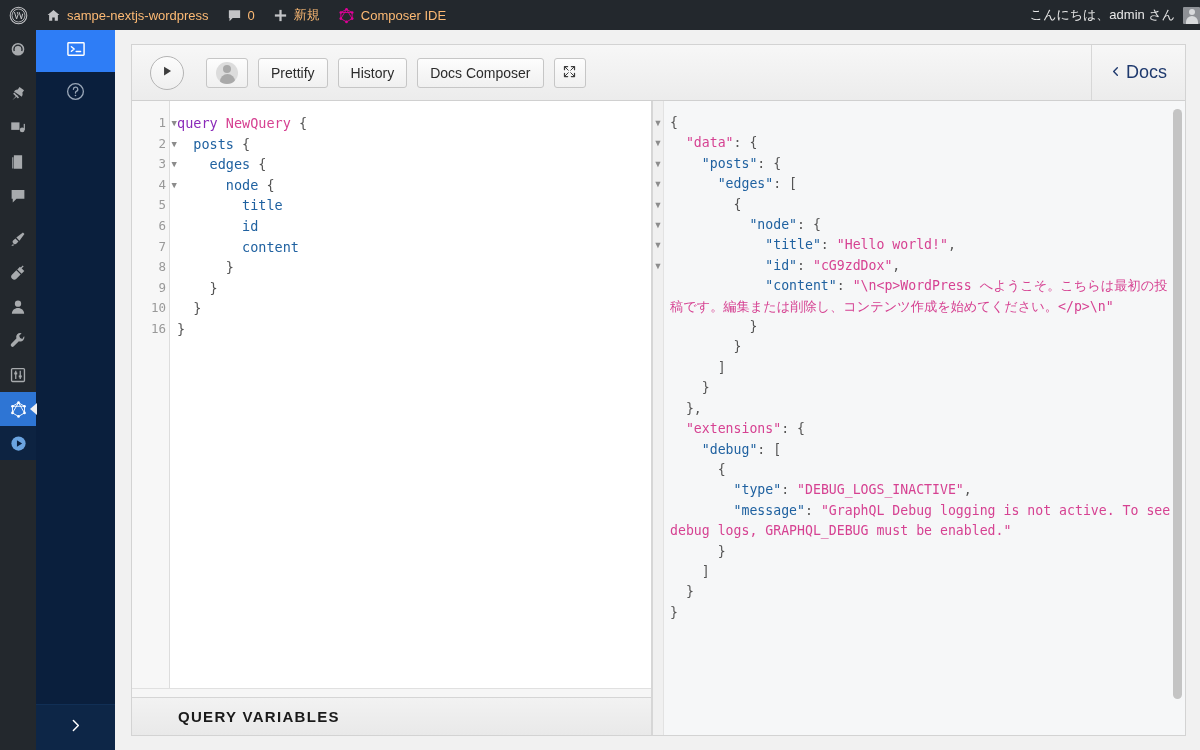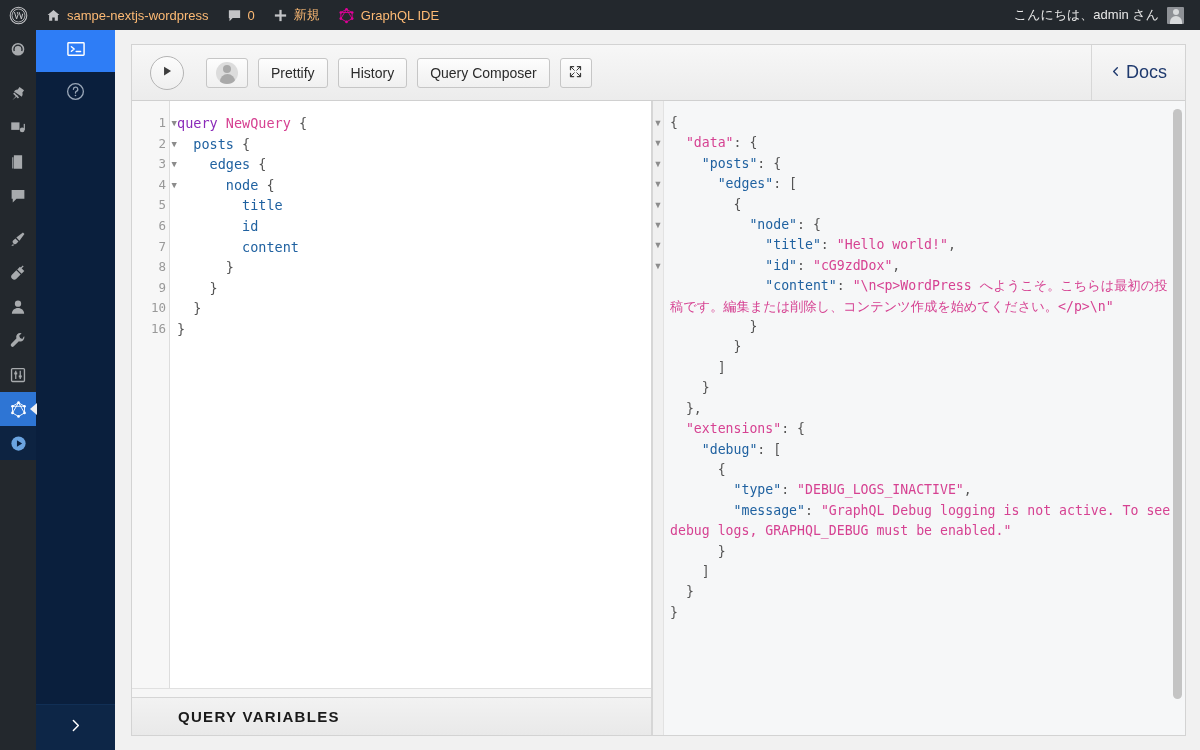--- a/index.html
+++ b/index.html
@@ -20,21 +20,21 @@
     color: #e8e8e8; font-size: 13px;
     z-index: 40;
   }
   .ab-item {
     display: flex; align-items: center; gap: 6px;
     height: 48px; padding: 15px 9px;
     color: #fdba74; white-space: nowrap;
   }
   .ab-item svg { display: block; }
   .ab-spacer { flex: 1 1 auto; }
-  .ab-right { display: flex; align-items: center; gap: 8px; padding-right: 16px; }
+  .ab-right { display: flex; align-items: center; gap: 8px; padding-right: 0; }
   .ab-avatar {
     width: 17px; height: 17px; background: #8e9196;
     border-radius: 1px; position: relative; overflow: hidden;
     flex: 0 0 auto;
   }
   .ab-avatar::before {
     content: ""; position: absolute; left: 50%; top: 2.5px;
     width: 6px; height: 6px; margin-left: -3px;
     background: #d8dadc; border-radius: 50%;
   }
@@ -290,21 +290,21 @@
           <g fill="#e10098">
             <circle cx="12" cy="3.2" r="1.9"></circle>
               <circle cx="20" cy="7.8" r="1.9"></circle>
             <circle cx="20" cy="16.4" r="1.9"></circle>
               <circle cx="12" cy="21" r="1.9"></circle>
             <circle cx="4" cy="16.4" r="1.9"></circle>
               <circle cx="4" cy="7.8" r="1.9"></circle>
           </g>
         </svg>
       </span>
-      <span>GraphQL IDE</span>
+      <span>Composer IDE</span>
     </div>
     <div class="ab-spacer"></div>
     <div class="ab-right">
       <span>こんにちは、admin さん</span>
       <span class="ab-avatar"></span>
     </div>
   </div>
 
   <div id="adminmenu">
 
@@ -471,21 +471,21 @@
             <svg width="14" height="14" viewBox="0 0 24 24" fill="#3c3c3c">
               <path d="M7 4.5 L19 12 L7 19.5 Z"></path>
             </svg>
           </span>
         </div>
         <div class="tb-btn avatar-btn">
           <span class="tb-avatar-glyph"></span>
         </div>
         <div class="tb-btn">Prettify</div>
         <div class="tb-btn">History</div>
-        <div class="tb-btn">Query Composer</div>
+        <div class="tb-btn">Docs Composer</div>
         <div class="tb-btn icon-only">
           <span>
             <svg width="15" height="15" viewBox="0 0 24 24" fill="none" stroke="#3c3c3c" stroke-width="2" stroke-linecap="round" stroke-linejoin="round">
               <path d="M4 9V4h5M20 9V4h-5M4 15v5h5M20 15v5h-5"></path>
               <path d="M10 14 5 19M14 10 19 5M14 14 19 19M10 10 5 5" stroke-width="1.6"></path>
             </svg>
           </span>
         </div>
         <div id="docsbar">
           <span>

